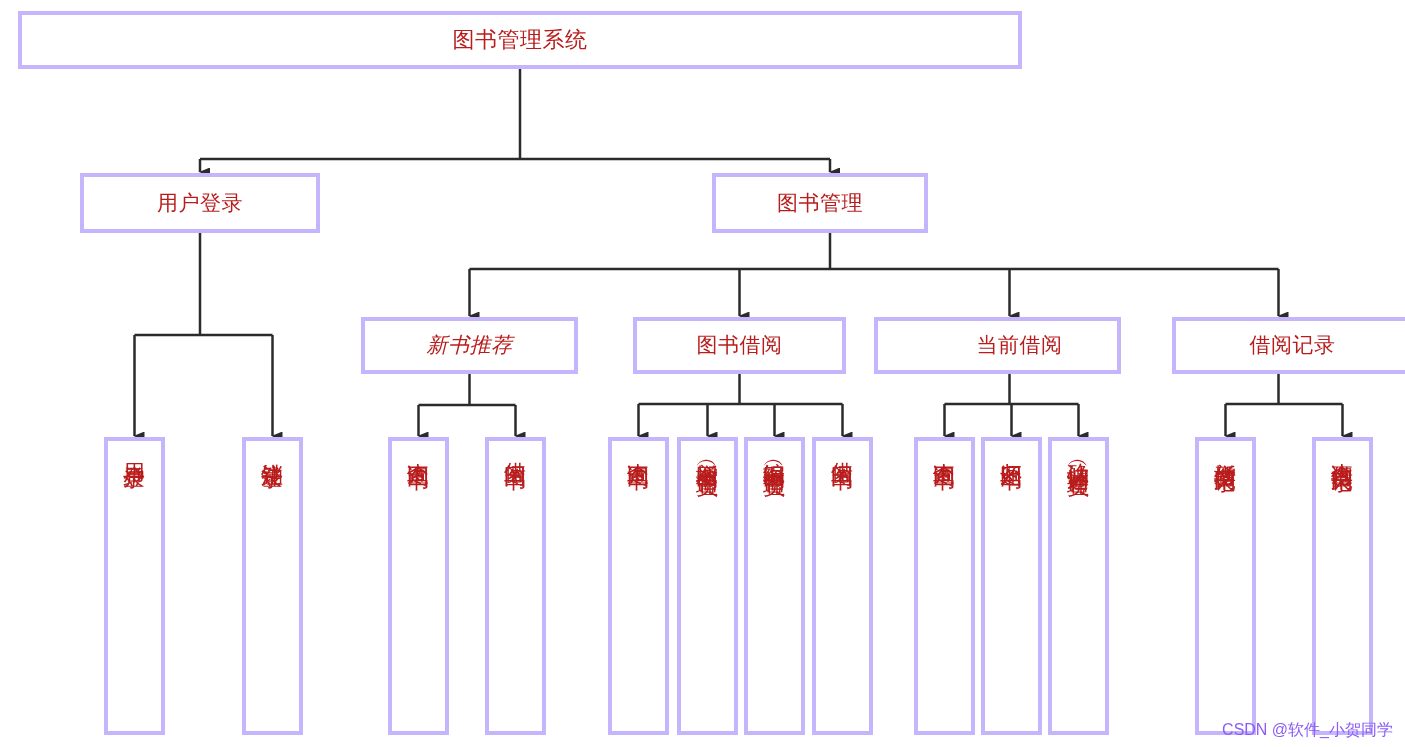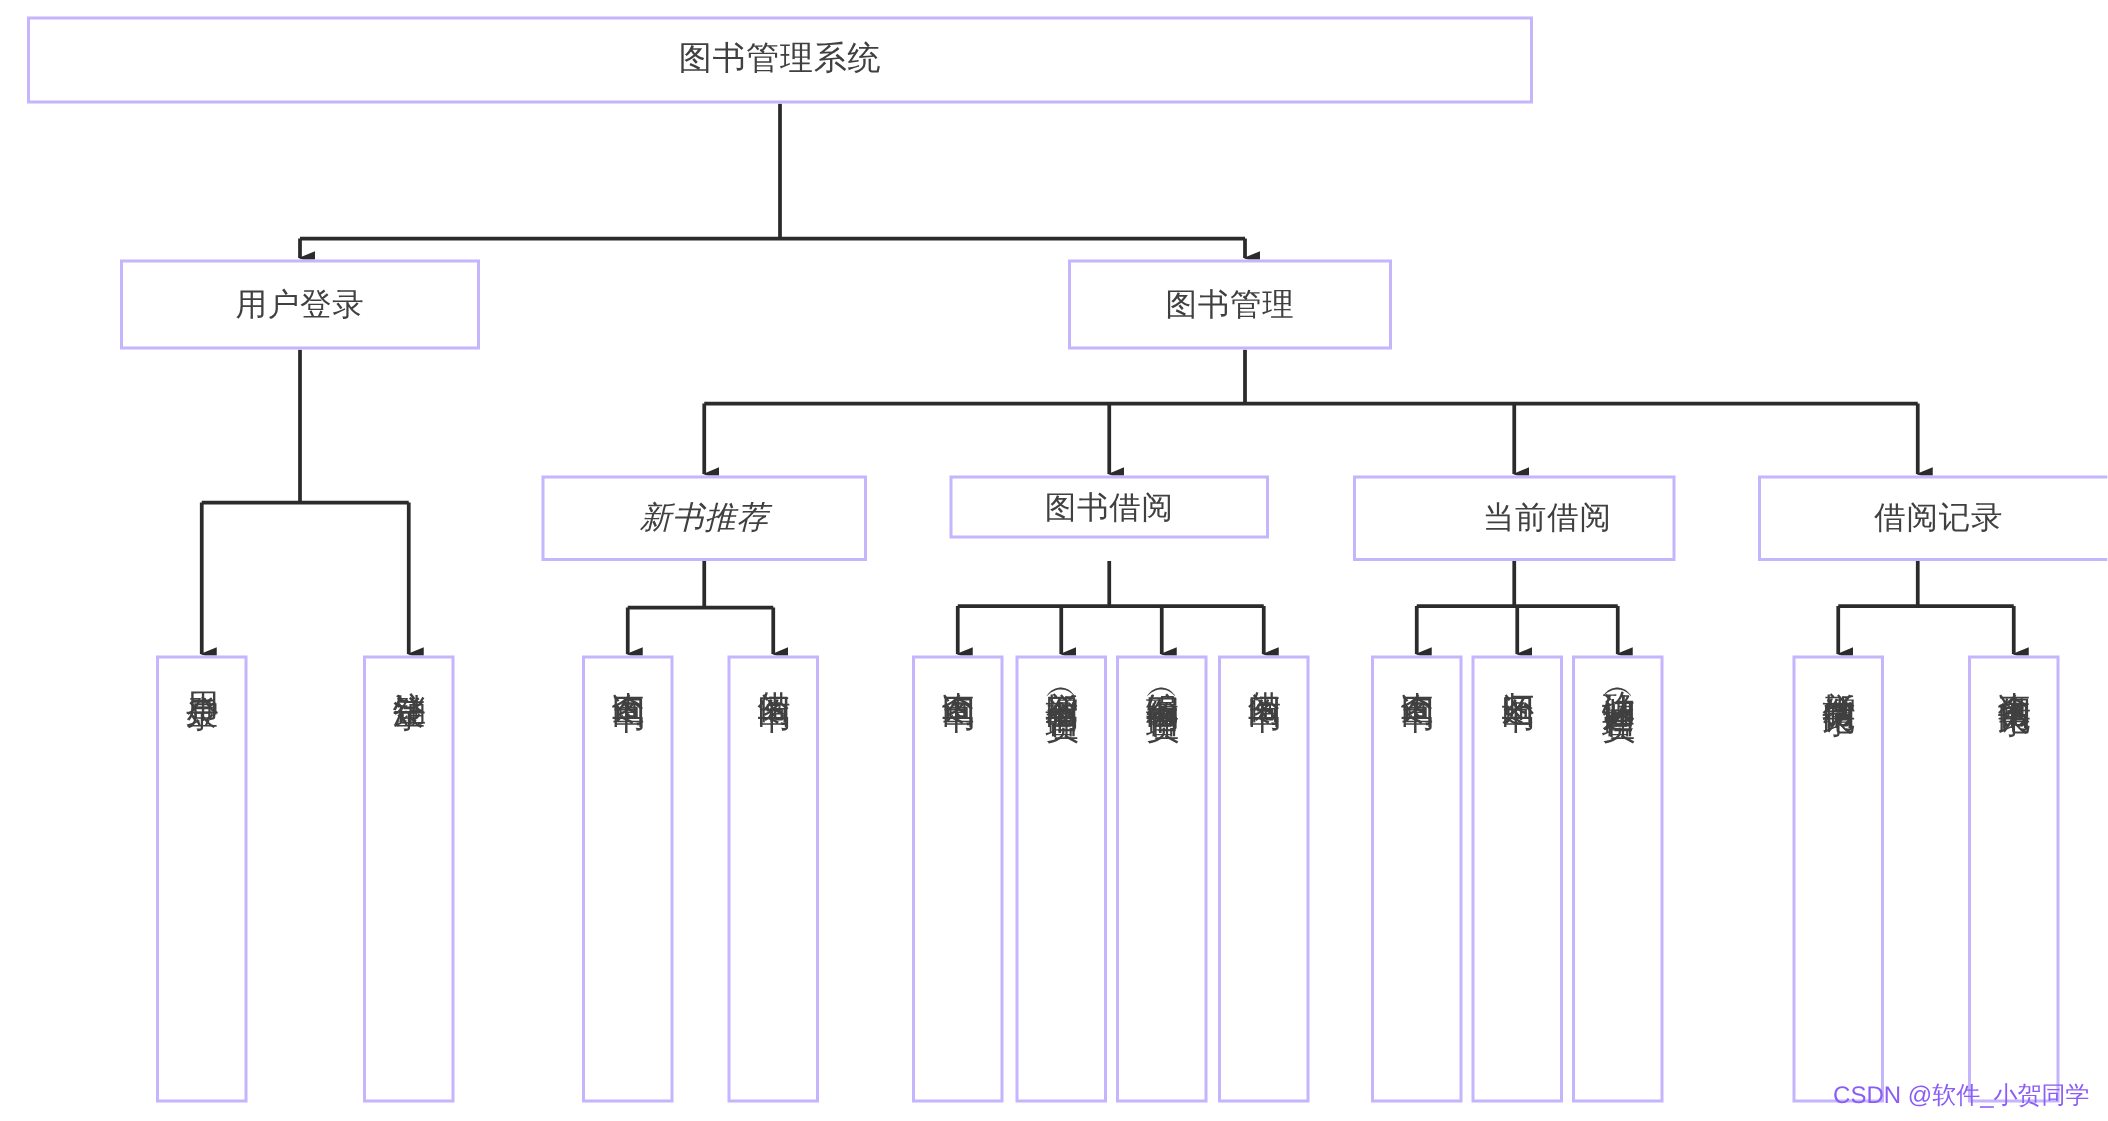--- a/index.html
+++ b/index.html
@@ -23,25 +23,25 @@
     left: 0;
     top: 0;
     width: 1405px;
     height: 747px;
     pointer-events: none;
   }
   .node {
     position: absolute;
     box-sizing: border-box;
     background: #ffffff;
-    border: 2px solid #c4b5fd;
+    border: 4px solid #c4b5fd;
     display: flex;
     align-items: center;
     justify-content: center;
-    color: #404040;
+    color: #b91c1c;
     z-index: 2;
   }
   .node-label {
     display: block;
     text-align: center;
     line-height: 1.25;
     letter-spacing: 0.5px;
   }
   
   .node.horizontal .node-label {
@@ -131,24 +131,24 @@
   <div class="node horizontal" style="left: 80px; top: 173px; width: 240px; height: 60px;">
     <span class="node-label">用户登录</span>
   </div>
   <div class="node horizontal" style="left: 712px; top: 173px; width: 216px; height: 60px;">
     <span class="node-label">图书管理</span>
   </div>
 
   <div class="node horizontal" style="left: 361px; top: 317px; width: 217px; height: 57px; font-style: italic;">
     <span class="node-label">新书推荐</span>
   </div>
-  <div class="node horizontal" style="left: 633px; top: 317px; width: 213px; height: 42px;">
+  <div class="node horizontal" style="left: 633px; top: 317px; width: 213px; height: 57px;">
     <span class="node-label">图书借阅</span>
   </div>
-  <div class="node horizontal" style="left: 902px; top: 317px; width: 215px; height: 57px; padding-left: 44px;">
+  <div class="node horizontal" style="left: 874px; top: 317px; width: 247px; height: 57px; padding-left: 44px;">
     <span class="node-label">当前借阅</span>
   </div>
   <div class="node horizontal" style="left: 1172px; top: 317px; width: 241px; height: 57px;">
     <span class="node-label">借阅记录</span>
   </div>
 
   <div class="node vertical" style="left: 104px; top: 437px; width: 61px; height: 298px;">
     <span class="node-label">用户登录</span>
   </div>
   <div class="node vertical" style="left: 242px; top: 437px; width: 61px; height: 298px;">

